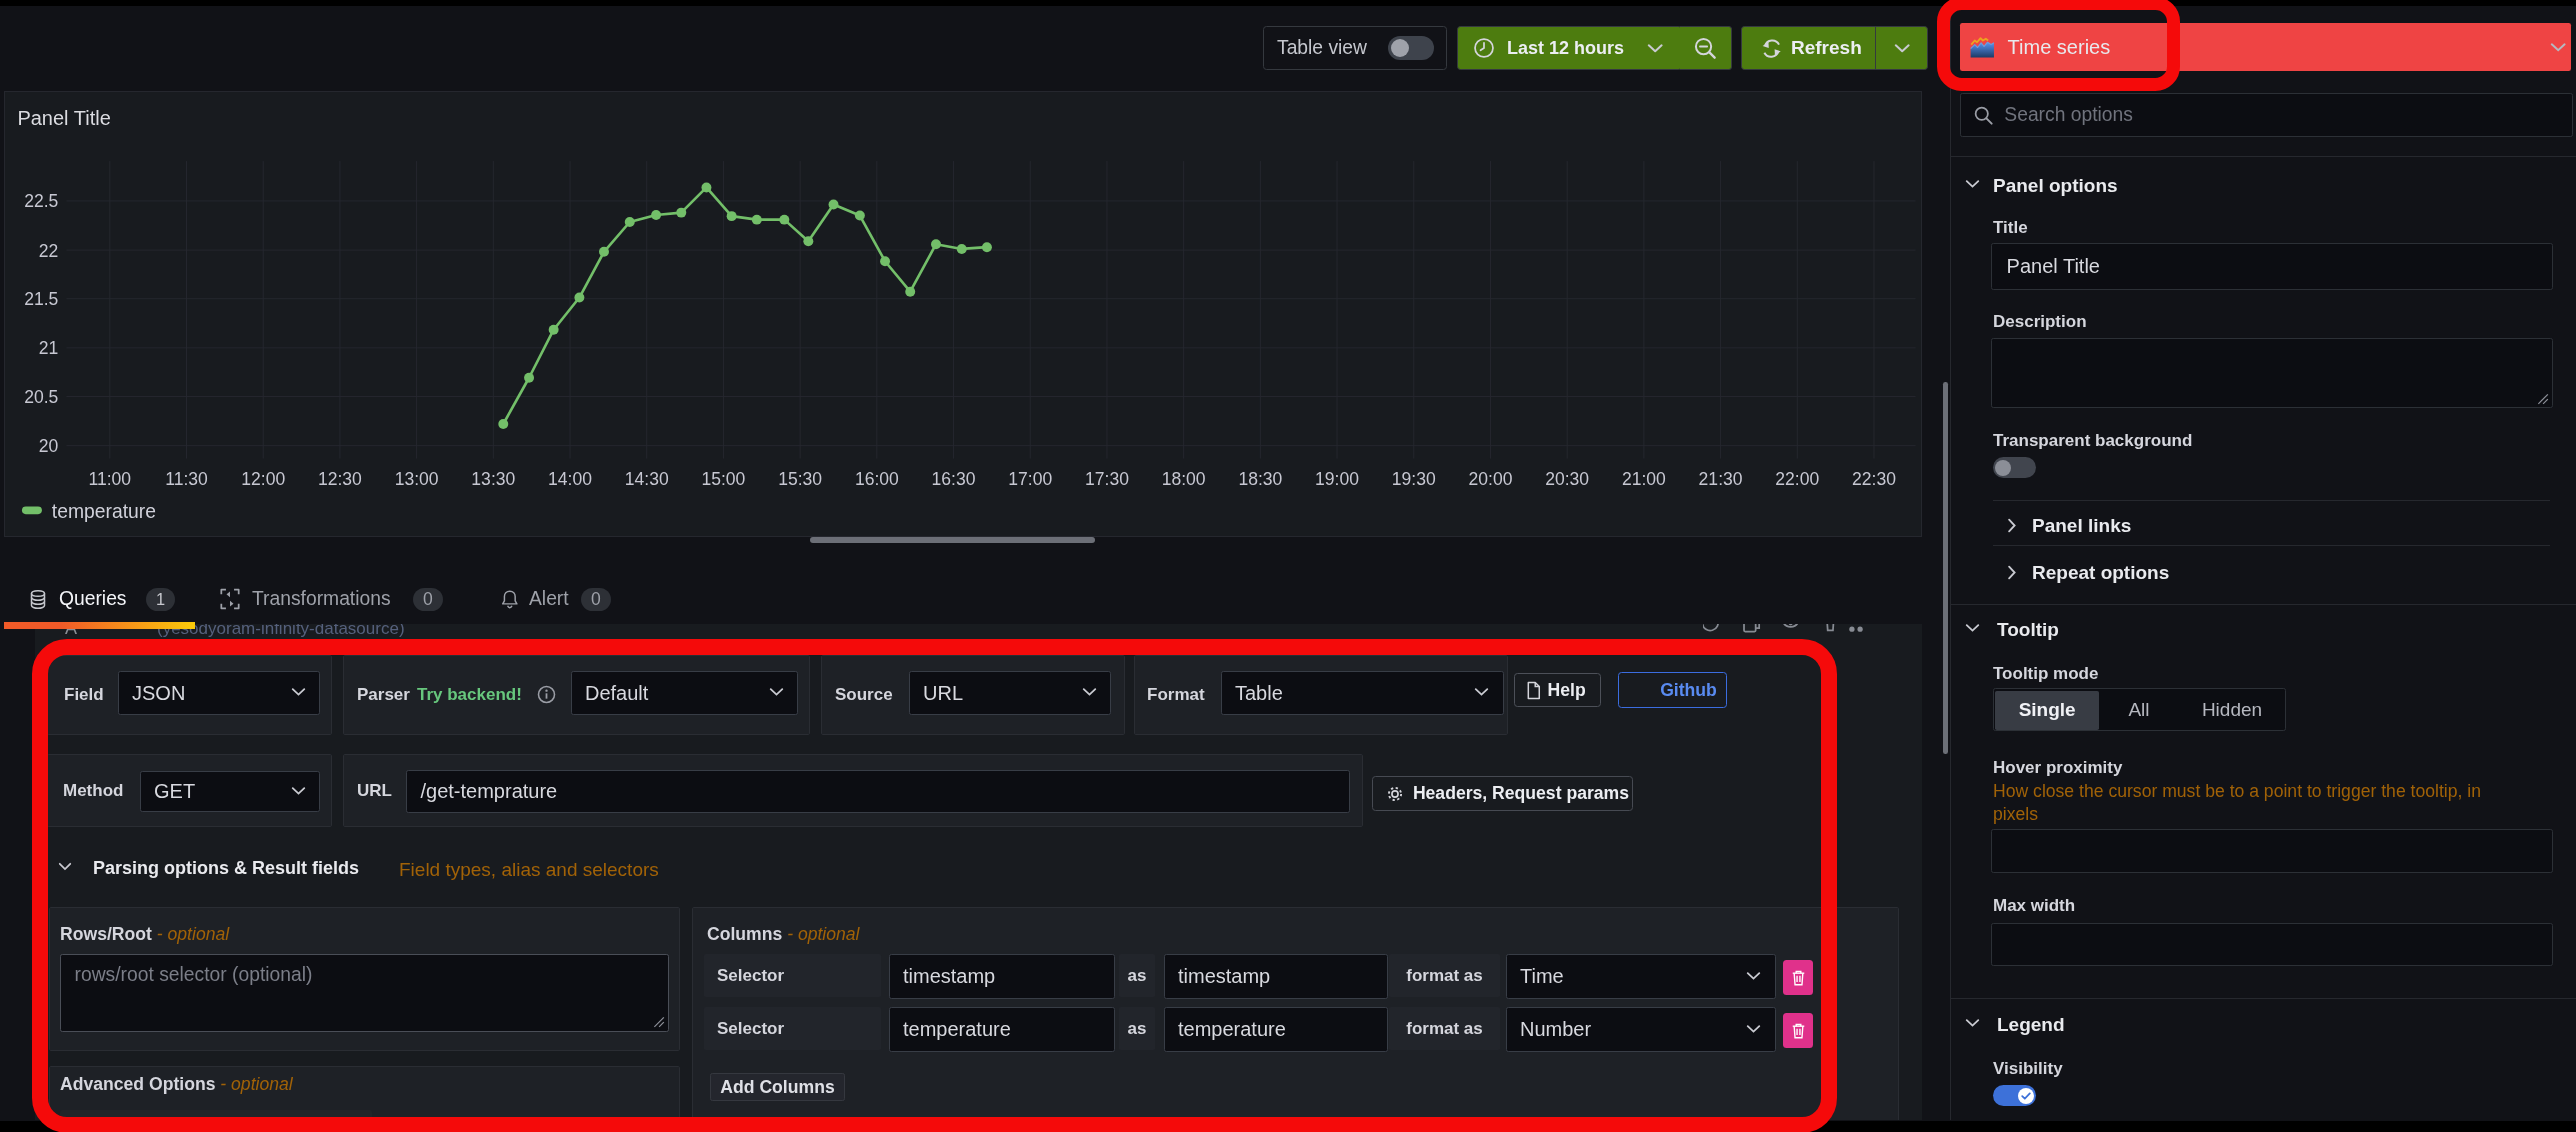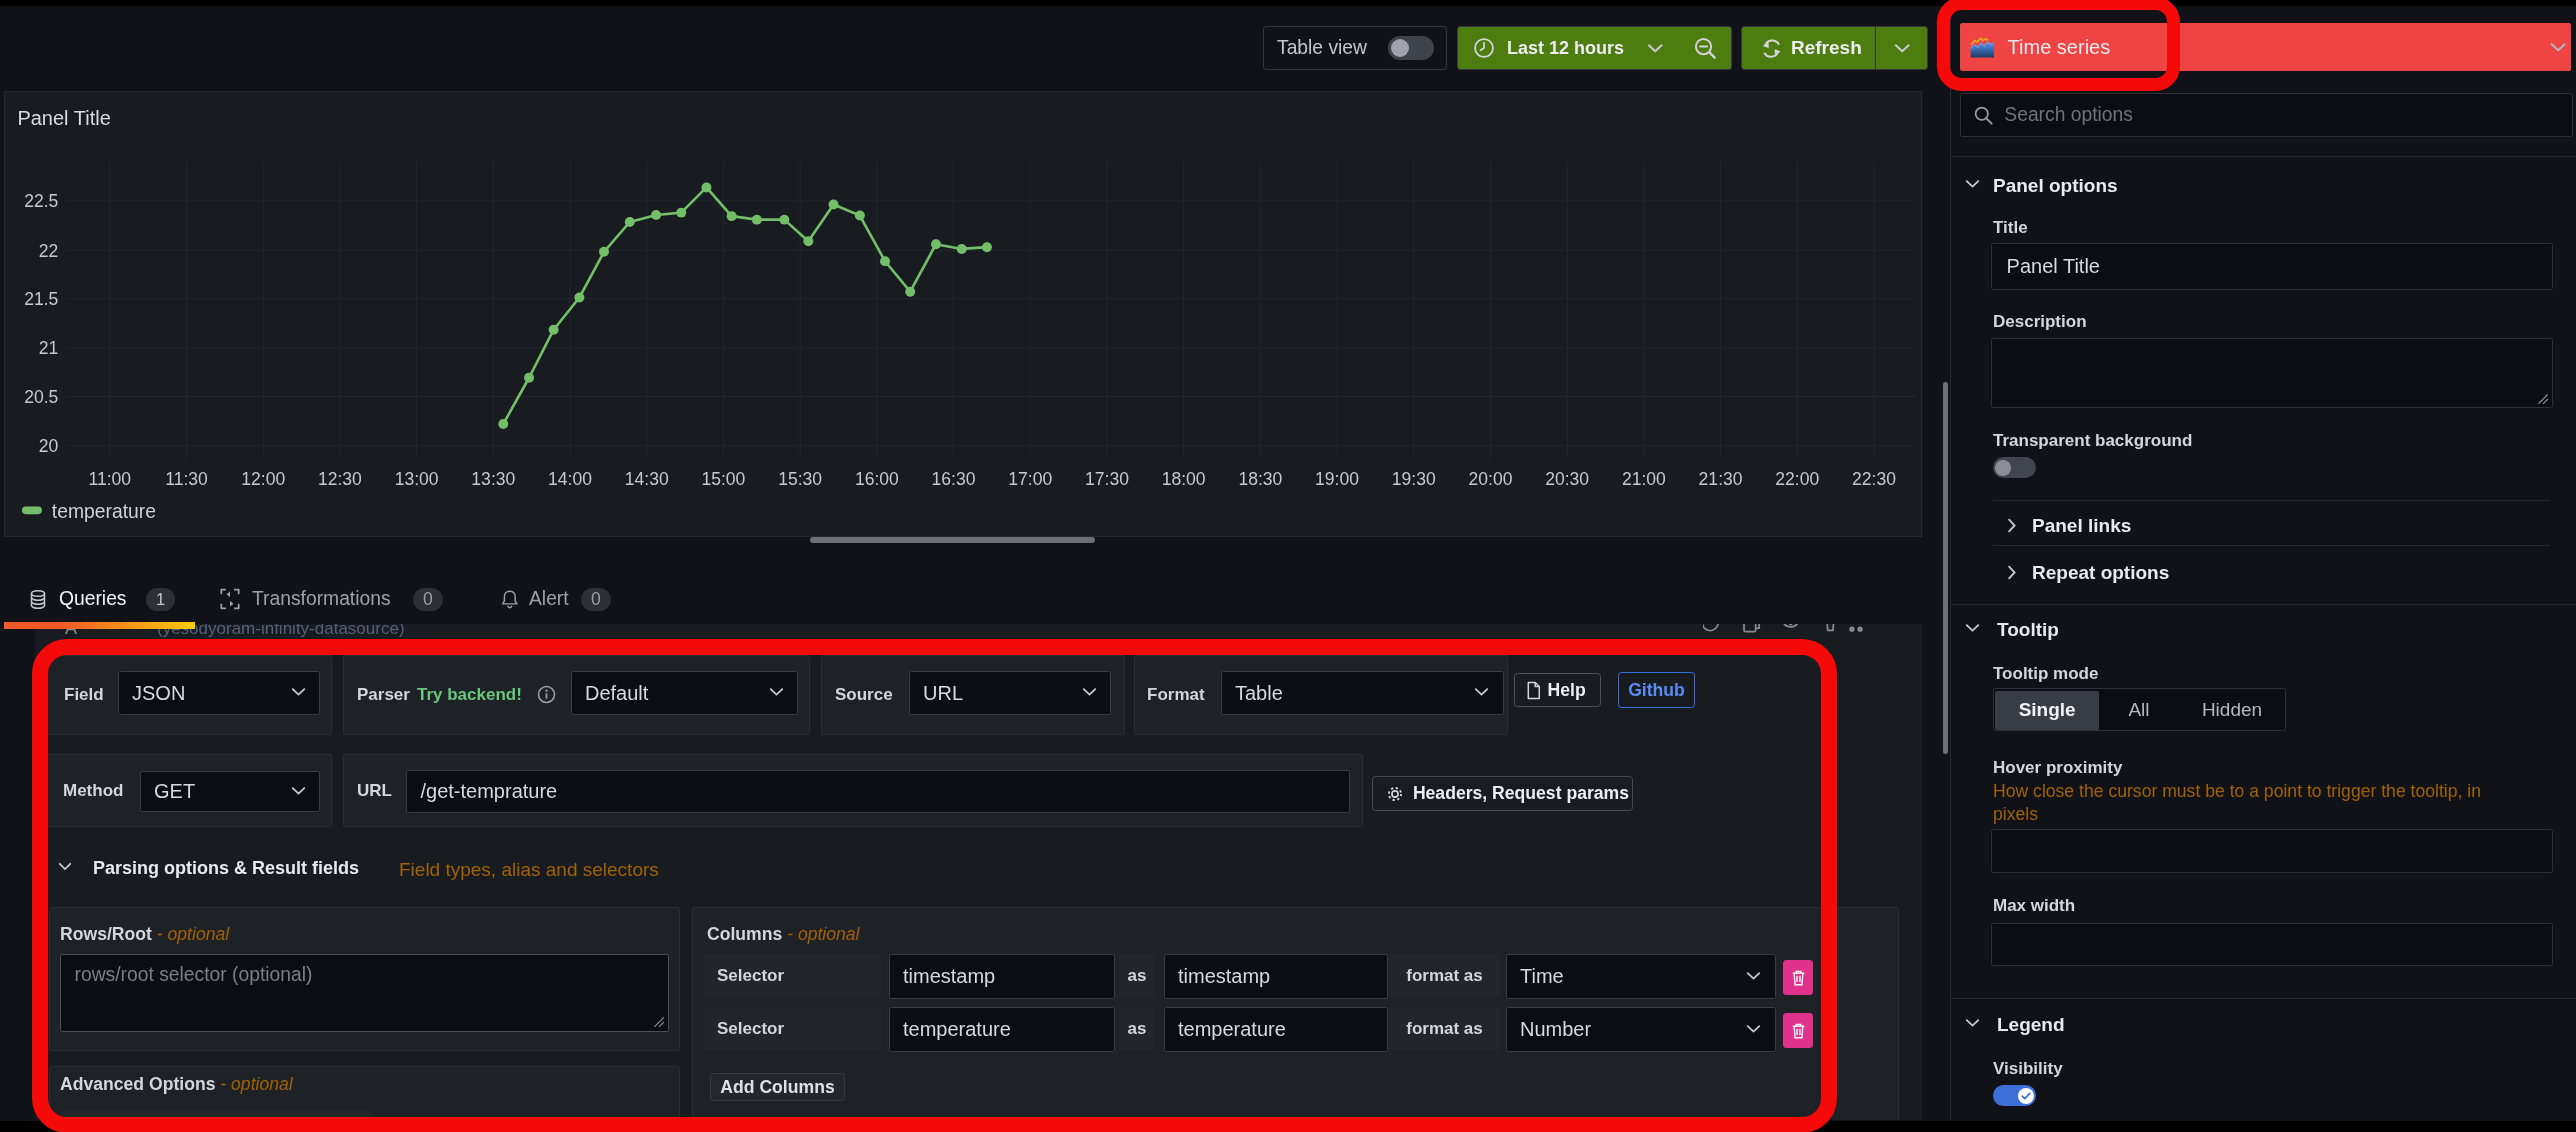--- a/index.html
+++ b/index.html
@@ -265,21 +265,21 @@
           <path d="M3 3.5 L13 13 L23 3.5" fill="none" stroke="#c9cad1" stroke-width="3.2" stroke-linecap="round"></path>
         </svg>
       </div>
     <div class="abs ctr" style="left:1479px;top:59px;width:85px;height:32px;border:1.2px solid #4c5058;border-radius:3.5px;">
       <svg style="margin-left:10.5px;" width="15" height="19" viewBox="0 0 26 32">
           <path d="M4 2 H16 L23 9 V30 H4 Z" fill="none" stroke="#d4d5db" stroke-width="2.6" stroke-linejoin="round"></path>
           <path d="M16 2 V9 H23" fill="none" stroke="#d4d5db" stroke-width="2.6"></path>
         </svg>
       <span style="font-size:17.6px;font-weight:bold;color:#eceef2;margin-left:7px;">Help</span>
       </div>
-    <div class="abs ctr" style="left:1583px;top:58px;width:75px;height:34px;border:1.2px solid #3b6de0;border-radius:3.5px;justify-content:center;">
+    <div class="abs ctr" style="left:1583px;top:58px;width:75px;height:34px;border:1.2px solid #3b6de0;border-radius:3.5px;justify-content:center;padding-left:32px;">
       <span style="font-size:17.6px;font-weight:bold;color:#598bf0;">Github</span>
       </div>
 
     <div class="gbox" style="left:12.3px;top:140px;width:283px;height:71px;"></div>
     <div class="abs lbl" style="left:28px;top:167px;font-size:17px;">Method</div>
     <div class="inp ctr" style="left:105px;top:157px;width:178px;height:39px;">
         <span class="txt" style="font-size:20px;margin-left:13px;">GET</span>
       <svg class="abs" style="left:150px;top:14px;" width="15" height="10" viewBox="0 0 26 17">
           <path d="M3 3.5 L13 13 L23 3.5" fill="none" stroke="#c9cad1" stroke-width="3.2" stroke-linecap="round"></path>
         </svg>

